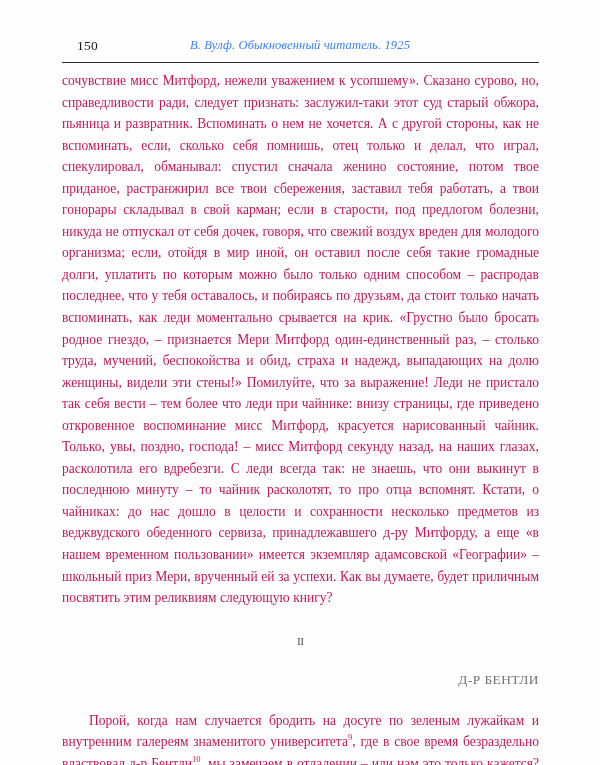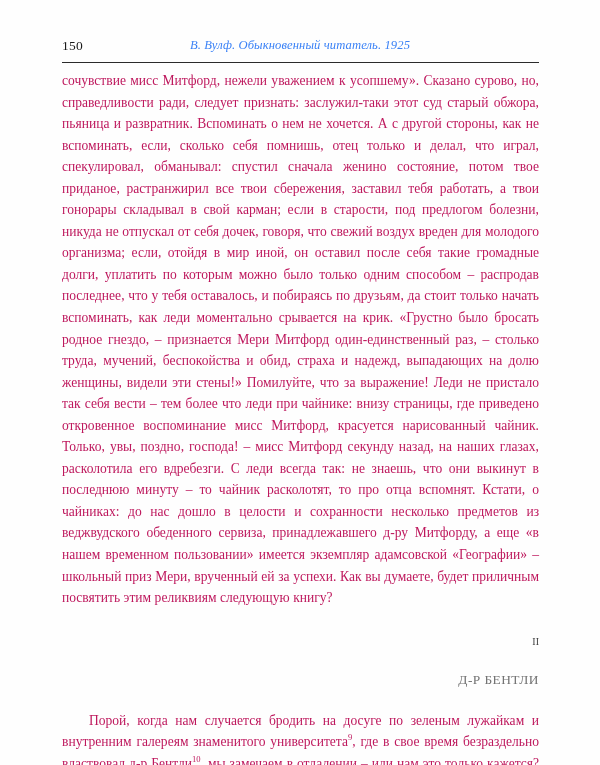--- a/index.html
+++ b/index.html
@@ -28,21 +28,21 @@
   
   .header {
     position: absolute;
     left: 62px;
     top: 38px;
     width: 476px;
     height: 22px;
   }
   .folio {
     position: absolute;
-    left: 0;
+    left: 15px;
     top: 0;
     font-size: 13.5px;
     letter-spacing: 0.2px;
     color: #1a1a1a;
   }
   .runhead {
     position: absolute;
     left: 0;
     top: 0;
     width: 476px;
@@ -86,21 +86,21 @@
   sup.fn {
     font-size: 8.6px;
     vertical-align: super;
     line-height: 0;
   }
 
   
   .section-number {
     margin: 0;
     padding: 0;
-    text-align: right;
+    text-align: center;
     font-size: 10px;
     line-height: 21.5px;
     color: #404040;
   }
   .sec-gap-before { height: 22px; }
   .sec-gap-after  { height: 17px; }
 
   .section-title {
     margin: 0;
     padding: 0;

